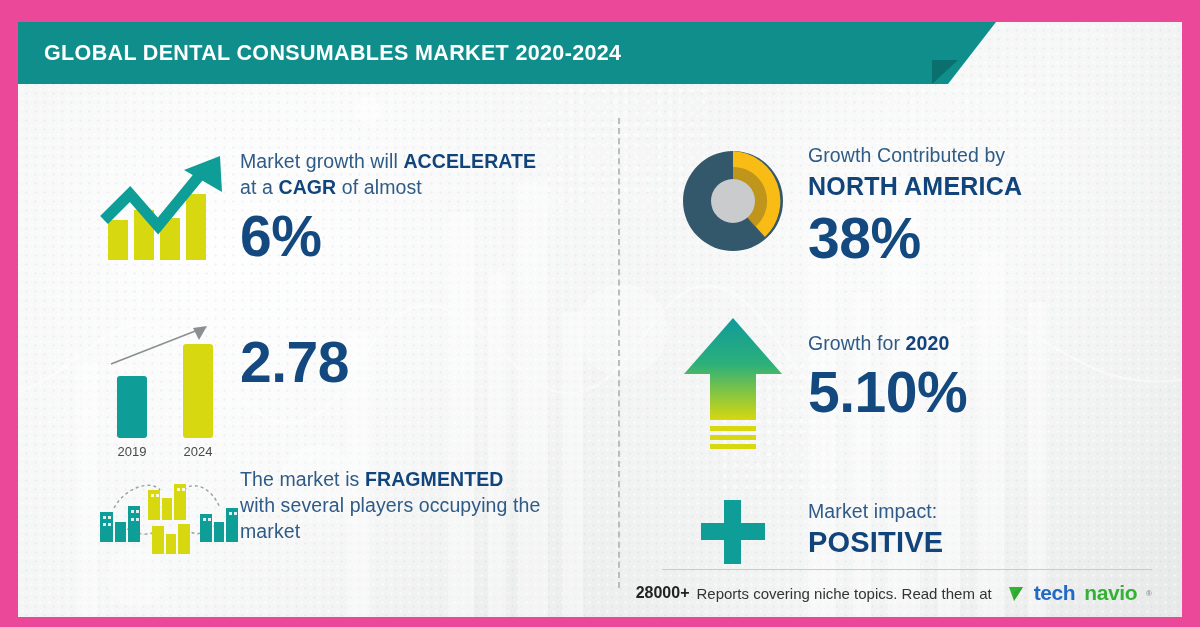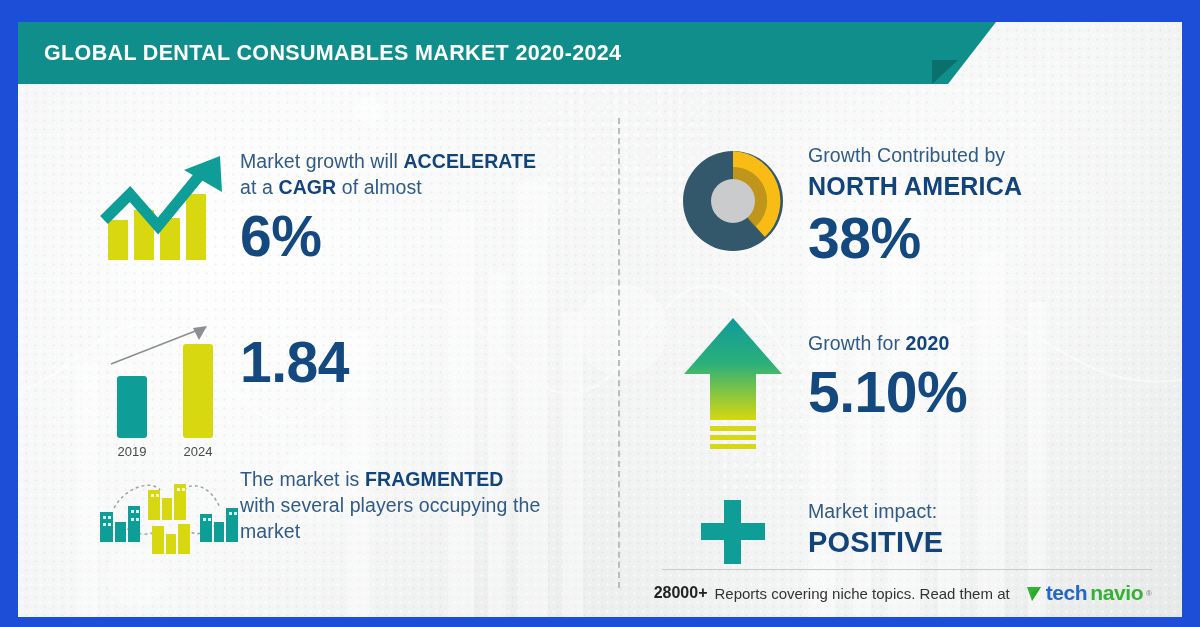--- a/index.html
+++ b/index.html
@@ -9,21 +9,21 @@
     height: 627px;
     overflow: hidden;
     font-family: "Liberation Sans", sans-serif;
     background: #ffffff;
   }
 
   .infographic {
     position: relative;
     width: 1200px;
     height: 627px;
-    background: #1d4ed8;
+    background: #ec4899;
     padding: 22px 18px 10px 18px;
   }
 
   .canvas {
     position: relative;
     width: 1164px;
     height: 595px;
     background:
       radial-gradient(circle at 18% 38%, rgba(255,255,255,0.95) 0%, rgba(255,255,255,0) 55%),
       radial-gradient(circle at 72% 30%, rgba(255,255,255,0.8) 0%, rgba(255,255,255,0) 50%),
@@ -173,21 +173,21 @@
     color: #222222;
     font-weight: bold;
     font-size: 16px;
     margin-right: 7px;
   }
   .footer-text {
     color: #333333;
     font-size: 15px;
     margin-right: 16px;
   }
-  .logo { display: flex; align-items: center; gap: 3px; }
+  .logo { display: flex; align-items: center; gap: 9px; }
   .logo-mark { display:block; }
   .logo-tech { color: #2268c4; font-size: 21px; font-weight: bold; letter-spacing: -.4px; }
   .logo-navio { color: #34b233; font-size: 21px; font-weight: bold; letter-spacing: -.4px; }
   .logo-tm { color: #7a7a7a; font-size: 8px; vertical-align: super; }
 </style>
 </head>
 <body>
 
 <div class="infographic">
   <div class="canvas">
@@ -274,21 +274,21 @@
             <svg width="140" height="150" viewBox="0 0 140 150">
               <rect x="22" y="62" width="30" height="62" rx="3" fill="#0f9e97"></rect>
               <rect x="88" y="30" width="30" height="94" rx="3" fill="#d7d80f"></rect>
               <line x1="16" y1="50" x2="108" y2="14" stroke="#8b8f92" stroke-width="1.6"></line>
               <path d="M112,12 L98,14 L104,26 Z" fill="#8b8f92"></path>
               <text x="37" y="142" text-anchor="middle" font-family="Liberation Sans, sans-serif" font-size="13" fill="#4a4a4a">2019</text>
               <text x="103" y="142" text-anchor="middle" font-family="Liberation Sans, sans-serif" font-size="13" fill="#4a4a4a">2024</text>
             </svg>
           </div>
           <div class="row-body" style="padding-top:12px;">
-            <div class="bignum">1.84</div>
+            <div class="bignum">2.78</div>
           </div>
         </div>
 
         <div class="row r3">
           <div class="row-icon" style="width:150px;height:95px;">
             <svg width="150" height="95" viewBox="0 0 150 95">
               <g stroke="#9aa0a3" stroke-width="1.4" fill="none" stroke-dasharray="3,3">
                 <path d="M24,44 C36,22 62,16 70,26"></path>
                 <path d="M94,26 C104,16 122,24 130,44"></path>
                 <path d="M32,62 C48,72 60,72 68,66"></path>

